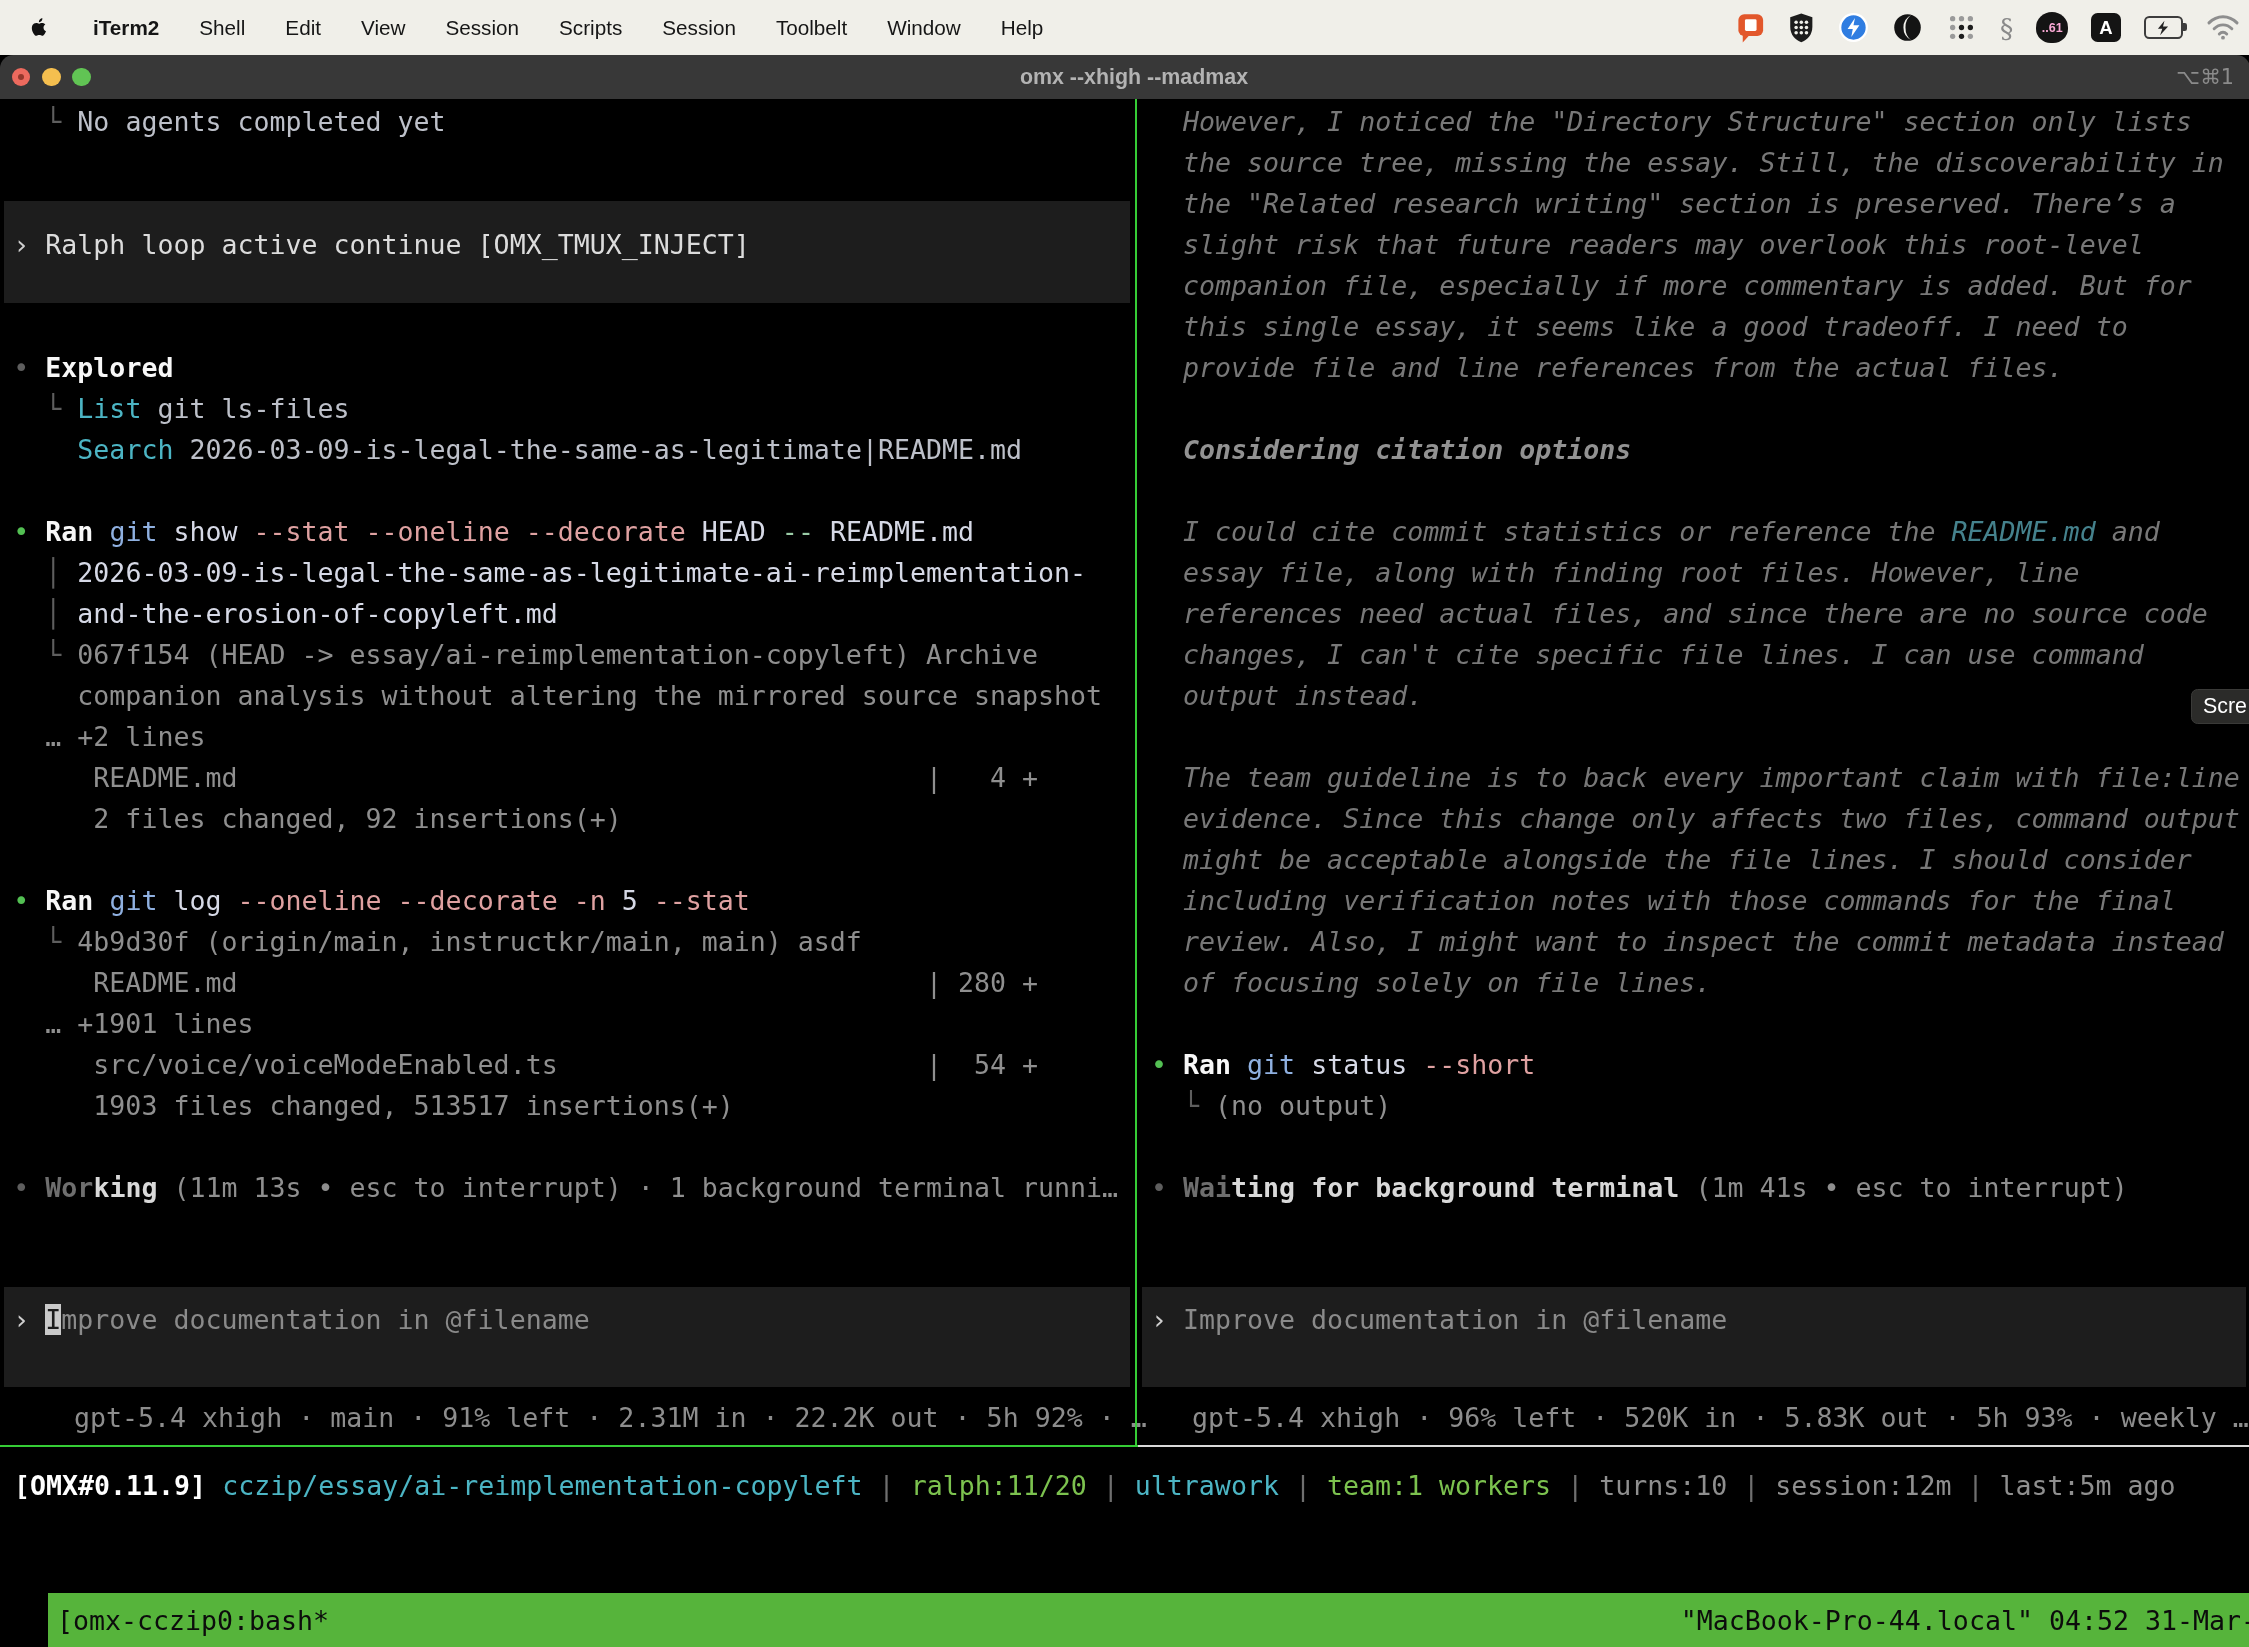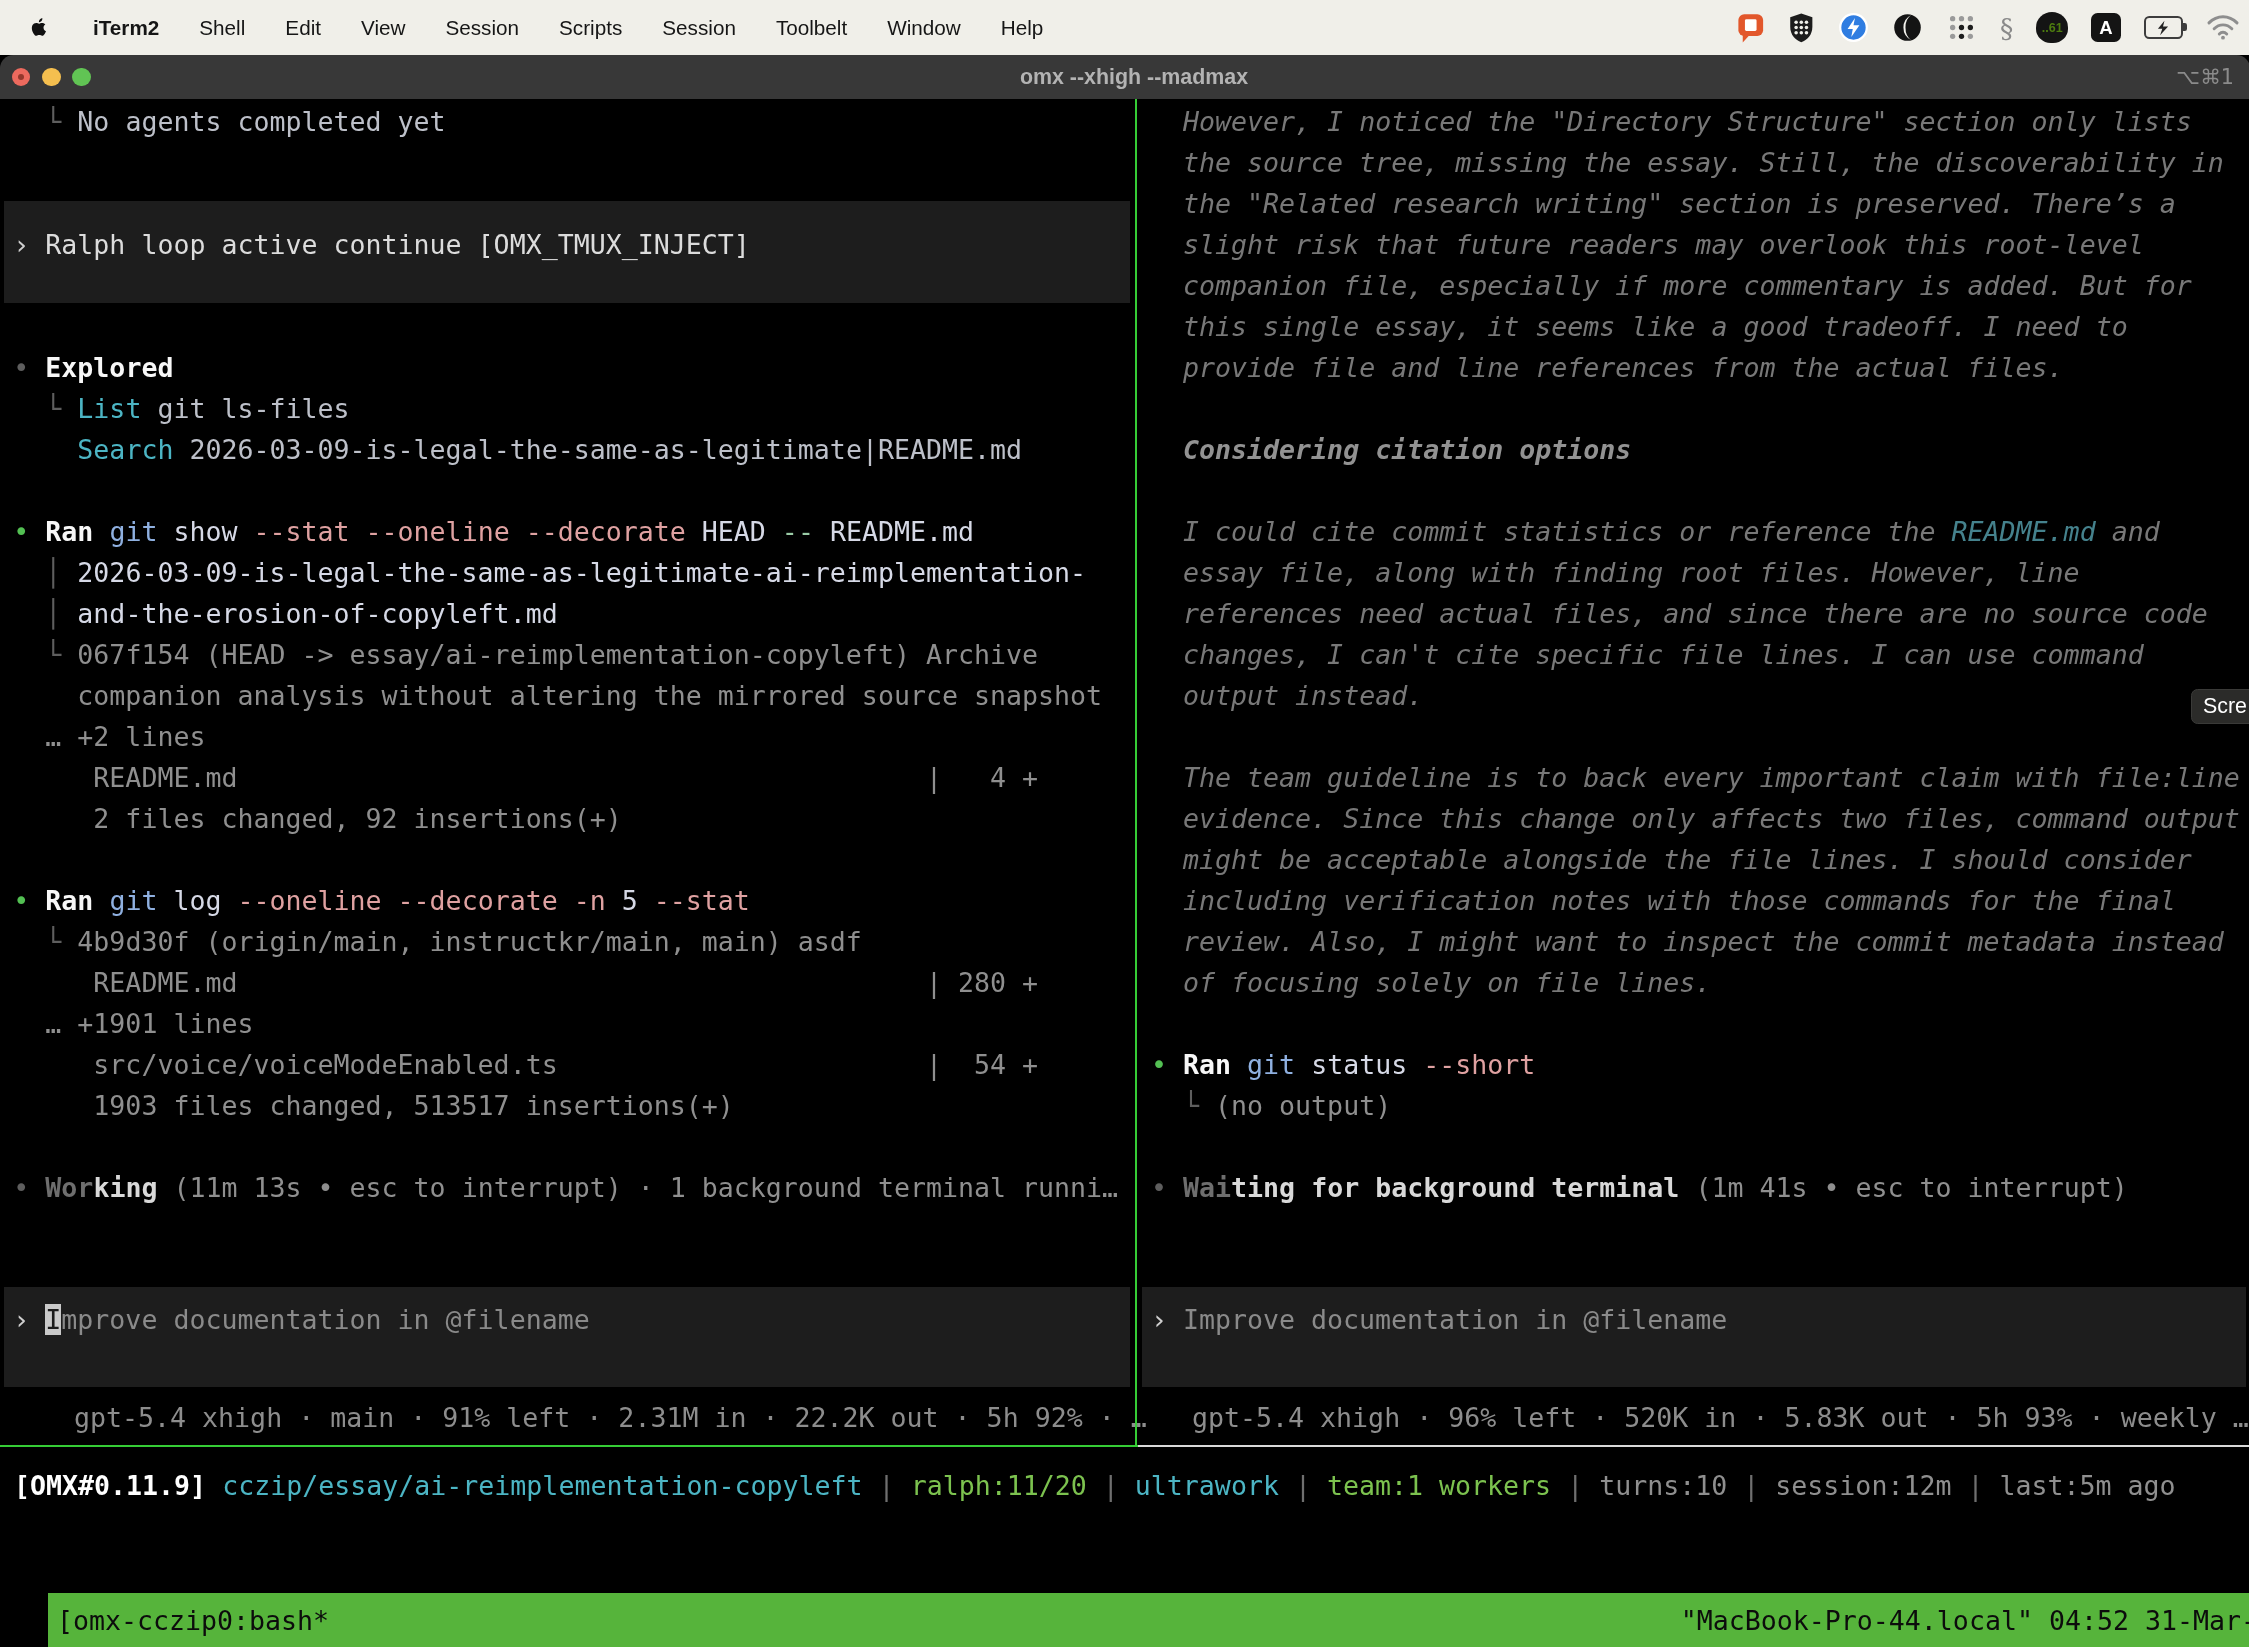--- a/index.html
+++ b/index.html
@@ -9,21 +9,21 @@
   
   .menubar{position:absolute;left:0;top:0;width:2250px;height:55px;background:#f0efe9;
            display:flex;align-items:center;justify-content:space-between;}
   .mb-left{display:flex;align-items:center;gap:40px;padding-left:28px;}
   .mb-left .apple{width:25px;height:29.5px;display:flex;align-items:center;}
   .mb-item{font-size:20.7px;color:#161616;white-space:nowrap;}
   .mb-item.first{font-weight:700;}
   .mb-right{display:flex;align-items:center;gap:23px;padding-right:10.3px;}
   .mb-ic{display:flex;align-items:center;justify-content:center;height:34px;}
   .badge-counter{width:32px;height:31px;background:#141414;border-radius:50% 50% 46% 46%;
-                 color:#4d7c0f;font-size:12.5px;display:flex;align-items:center;justify-content:center;font-weight:700;}
+                 color:#f9a8d4;font-size:12.5px;display:flex;align-items:center;justify-content:center;font-weight:700;}
   .badge-input{width:29.5px;height:29.5px;background:#141414;border-radius:6.6px;color:#fff;
                font-size:18.5px;font-weight:700;display:flex;align-items:center;justify-content:center;}
   .battery{position:relative;width:35px;height:18.5px;border:2.2px solid #3d3d3d;border-radius:5.2px;
            display:flex;align-items:center;justify-content:center;}
   .battery:after{content:"";position:absolute;right:-5.9px;top:4.4px;width:3.7px;height:8px;background:#3d3d3d;
                  border-radius:0 2.2px 2.2px 0;}
   .squiggle{font-size:26.6px;color:#8a8a8a;font-family:"DejaVu Serif",serif;}
 
   
   .window{position:absolute;left:0;top:55px;width:2250px;height:1593px;background:#000;

